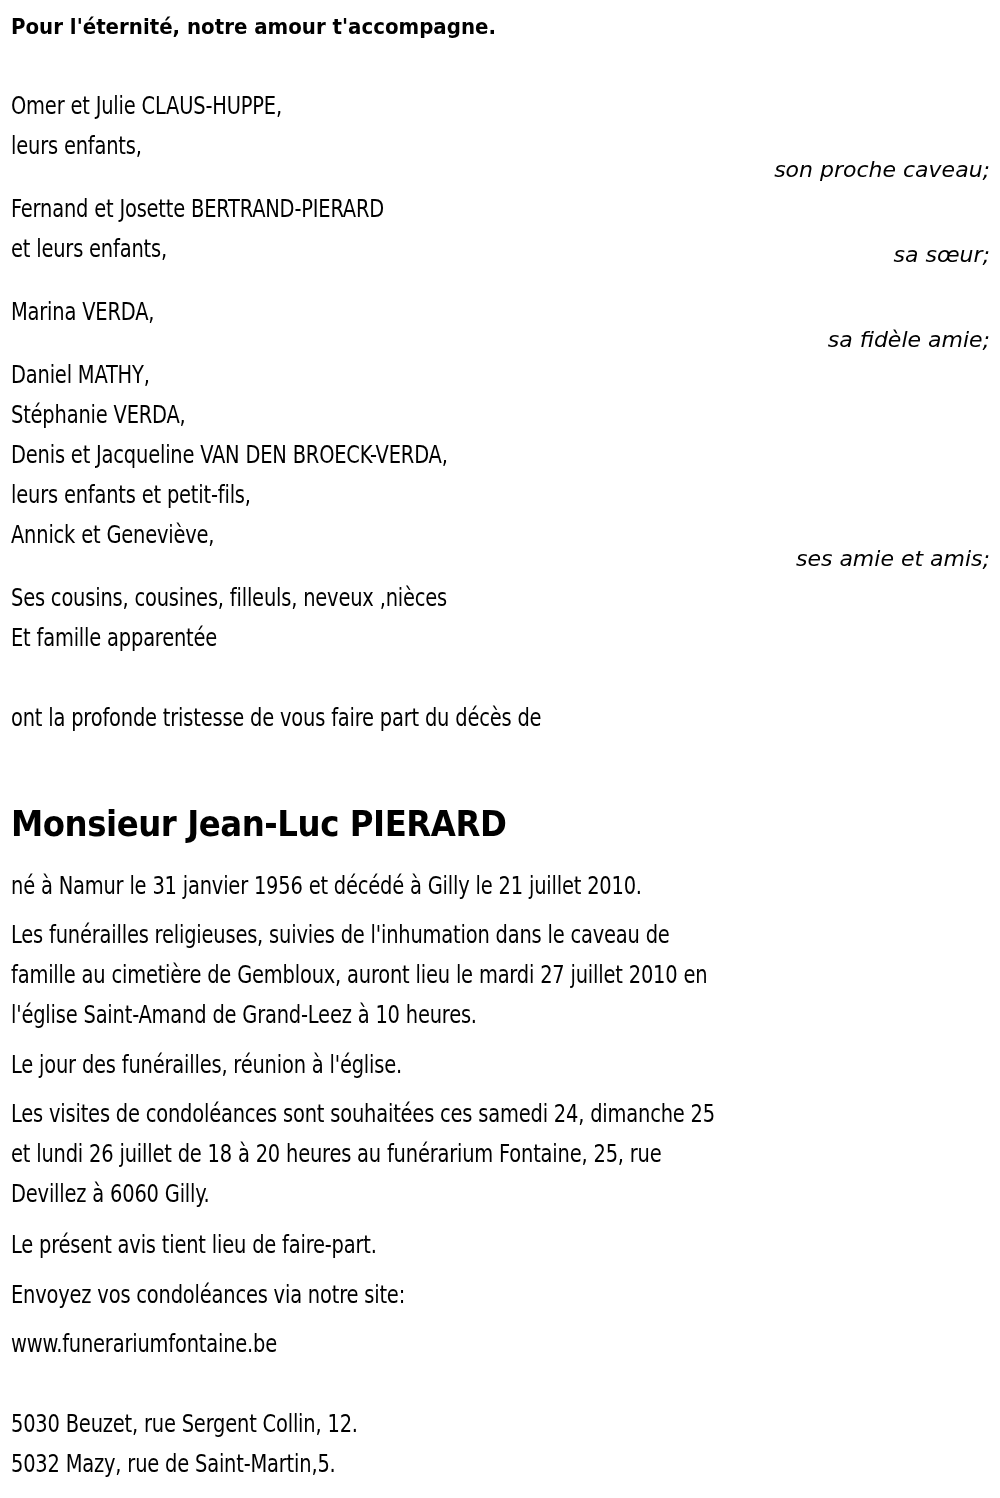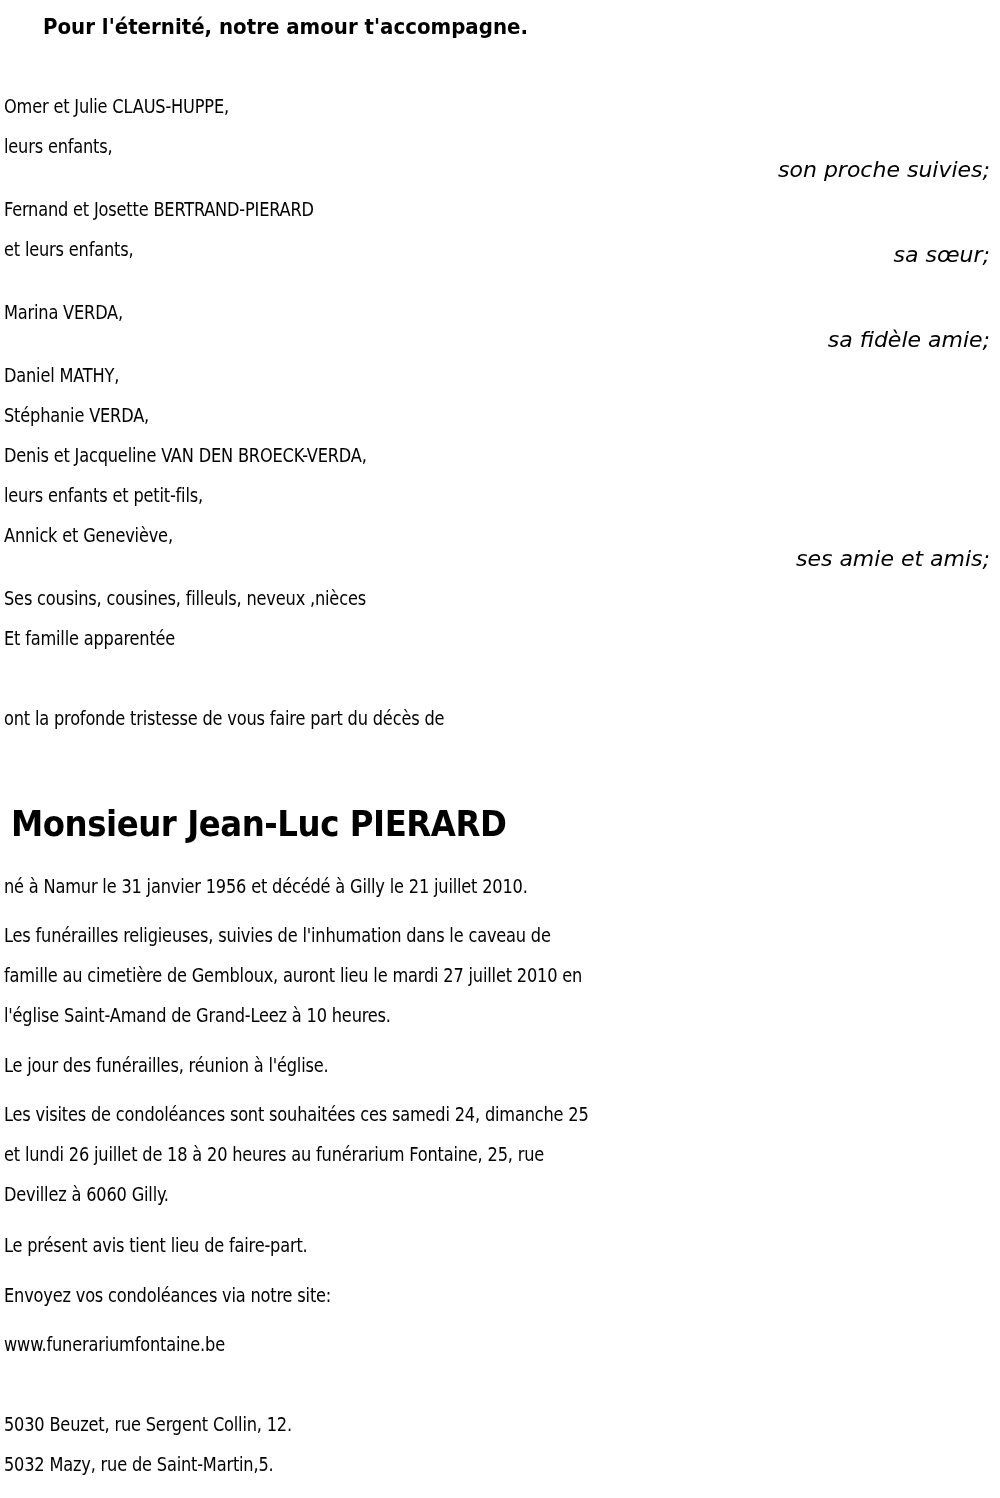--- a/index.html
+++ b/index.html
@@ -10,22 +10,22 @@
     body {
       width: 1000px;
       height: 1498px;
       position: relative;
       overflow: hidden;
       color: #000000;
       font-family: "DejaVu Sans", sans-serif;
     }
     .line {
       position: absolute;
-      left: 4px;
-      font-size: 20px;
+      left: 11px;
+      font-size: 24px;
       line-height: 30px;
       white-space: nowrap;
       letter-spacing: -0.2px;
       font-stretch: condensed;
     }
     .rel {
       position: absolute;
       right: 10px;
       font-size: 22px;
       line-height: 30px;
@@ -34,21 +34,20 @@
       text-align: right;
     }
     .motto {
       position: absolute;
       left: 11px;
       top: 12px;
       font-size: 22px;
       line-height: 30px;
       font-weight: bold;
       white-space: nowrap;
-      margin-left: 32px;
     }
     .deceased {
       position: absolute;
       left: 11px;
       top: 776px;
       font-size: 36px;
       line-height: 44px;
       font-weight: bold;
       white-space: nowrap;
       letter-spacing: -0.5px;
@@ -62,21 +61,21 @@
   </style>
 </head>
 <body>
 
 <div>
 
   <div class="motto"><span class="sq">Pour l'éternité, notre amour t'accompagne.</span></div>
 
   <div class="line" style="top:91px"><span class="sq">Omer et Julie CLAUS-HUPPE,</span></div>
   <div class="line" style="top:131px"><span class="sq">leurs enfants,</span></div>
-  <div class="rel" style="top:155px">son proche suivies;</div>
+  <div class="rel" style="top:155px">son proche caveau;</div>
 
   <div class="line" style="top:194px"><span class="sq">Fernand et Josette BERTRAND-PIERARD</span></div>
   <div class="line" style="top:234px"><span class="sq">et leurs enfants,</span></div>
   <div class="rel" style="top:240px">sa sœur;</div>
 
   <div class="line" style="top:297px"><span class="sq">Marina VERDA,</span></div>
   <div class="rel" style="top:325px">sa fidèle amie;</div>
 
   <div class="line" style="top:360px"><span class="sq">Daniel MATHY,</span></div>
   <div class="line" style="top:400px"><span class="sq">Stéphanie VERDA,</span></div>

